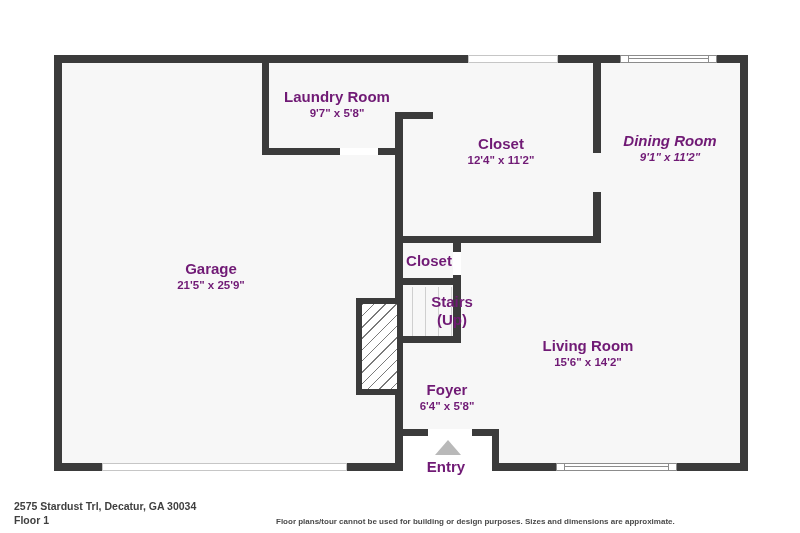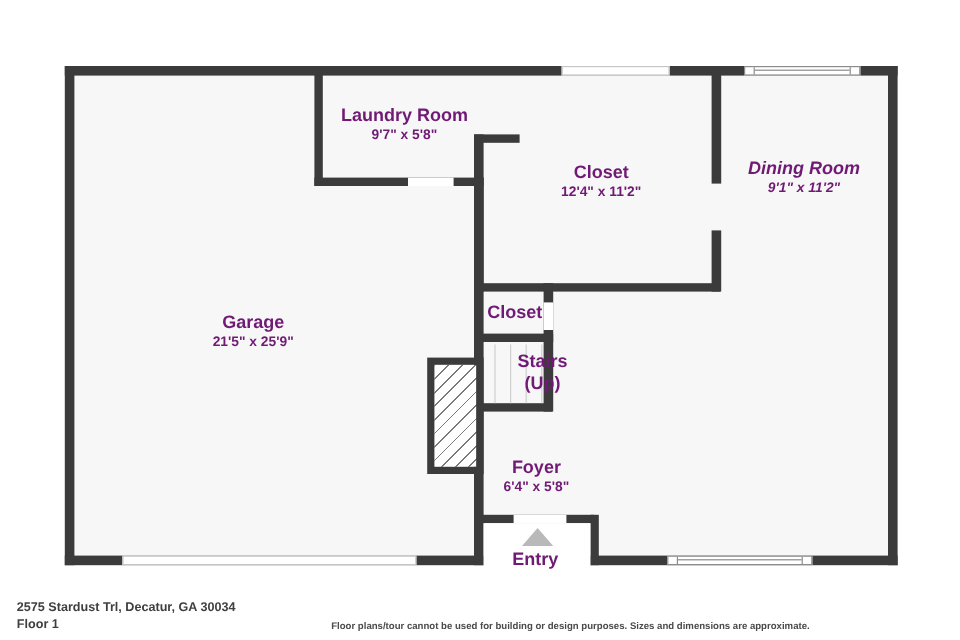--- a/index.html
+++ b/index.html
@@ -96,20 +96,24 @@
     <div class="room-name">Garage</div>
     <div class="room-dims">21'5" x 25'9"</div>
   </div>
   <div class="room-label" style="left:429px;top:252px;">
     <div class="room-name">Closet</div>
   </div>
   <div class="room-label" style="left:452px;top:293px;">
     <div class="room-name">Stairs</div>
     <div class="room-name">(Up)</div>
   </div>
+  <div class="room-label" style="left:588px;top:337px;">
+    <div class="room-name">Living Room</div>
+    <div class="room-dims">15'6" x 14'2"</div>
+  </div>
   <div class="room-label" style="left:447px;top:381px;">
     <div class="room-name">Foyer</div>
     <div class="room-dims">6'4" x 5'8"</div>
   </div>
   <div class="room-label" style="left:446px;top:458px;">
     <div class="room-name">Entry</div>
   </div>
 
   <div class="footer-address">2575 Stardust Trl, Decatur, GA 30034</div>
   <div class="footer-floor">Floor 1</div>

